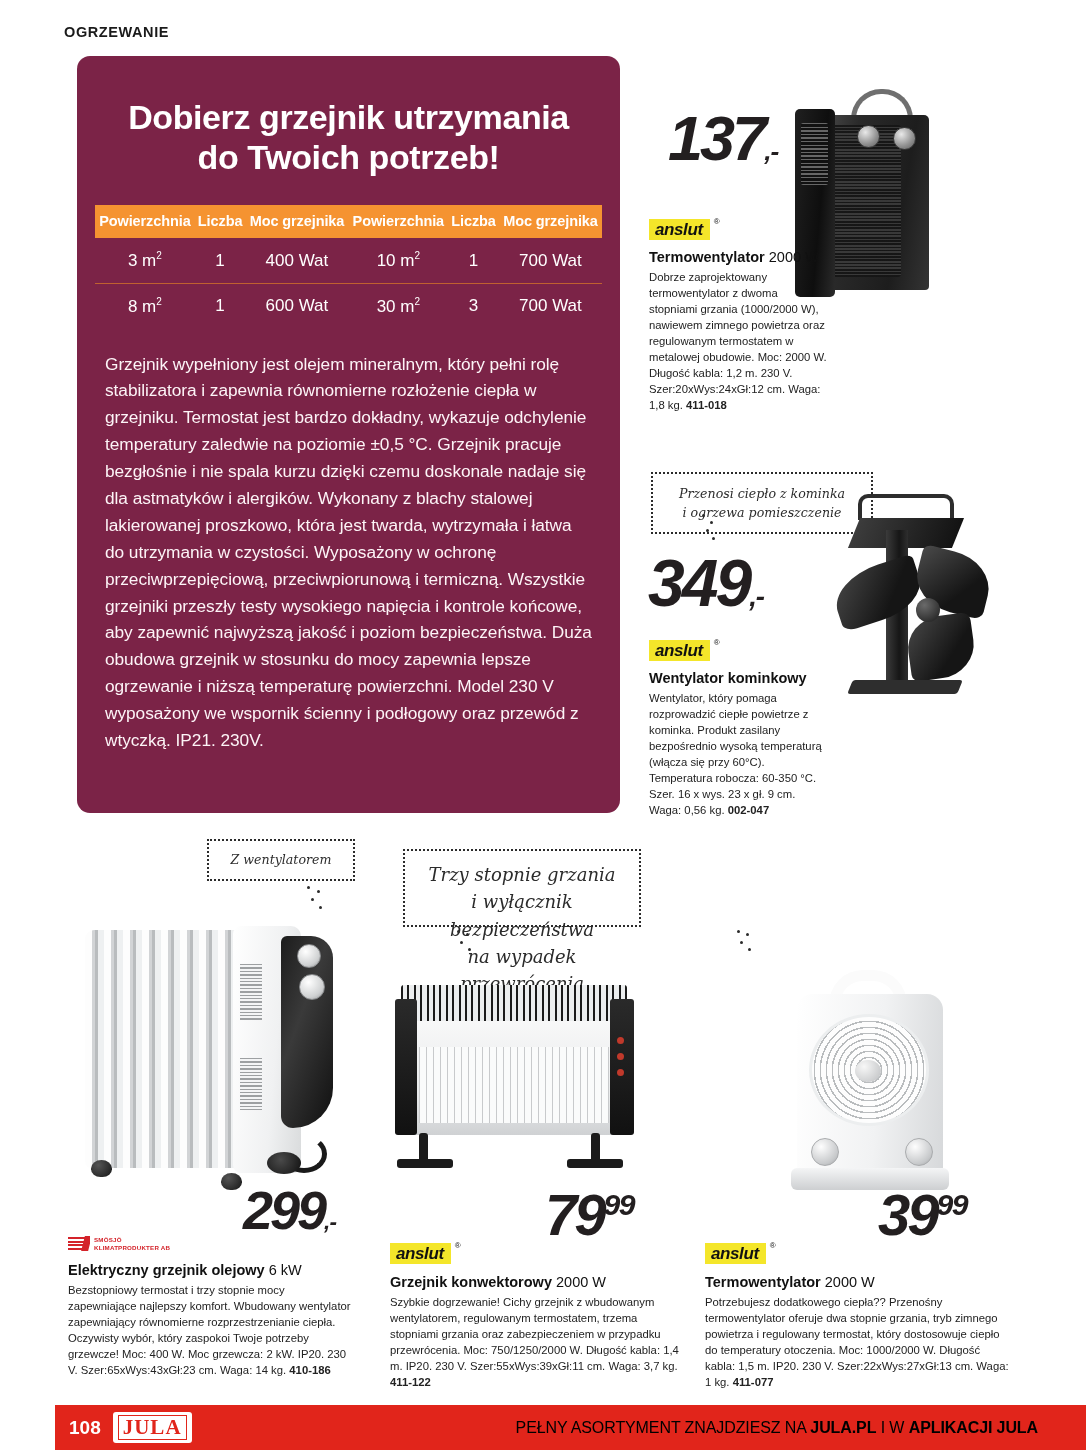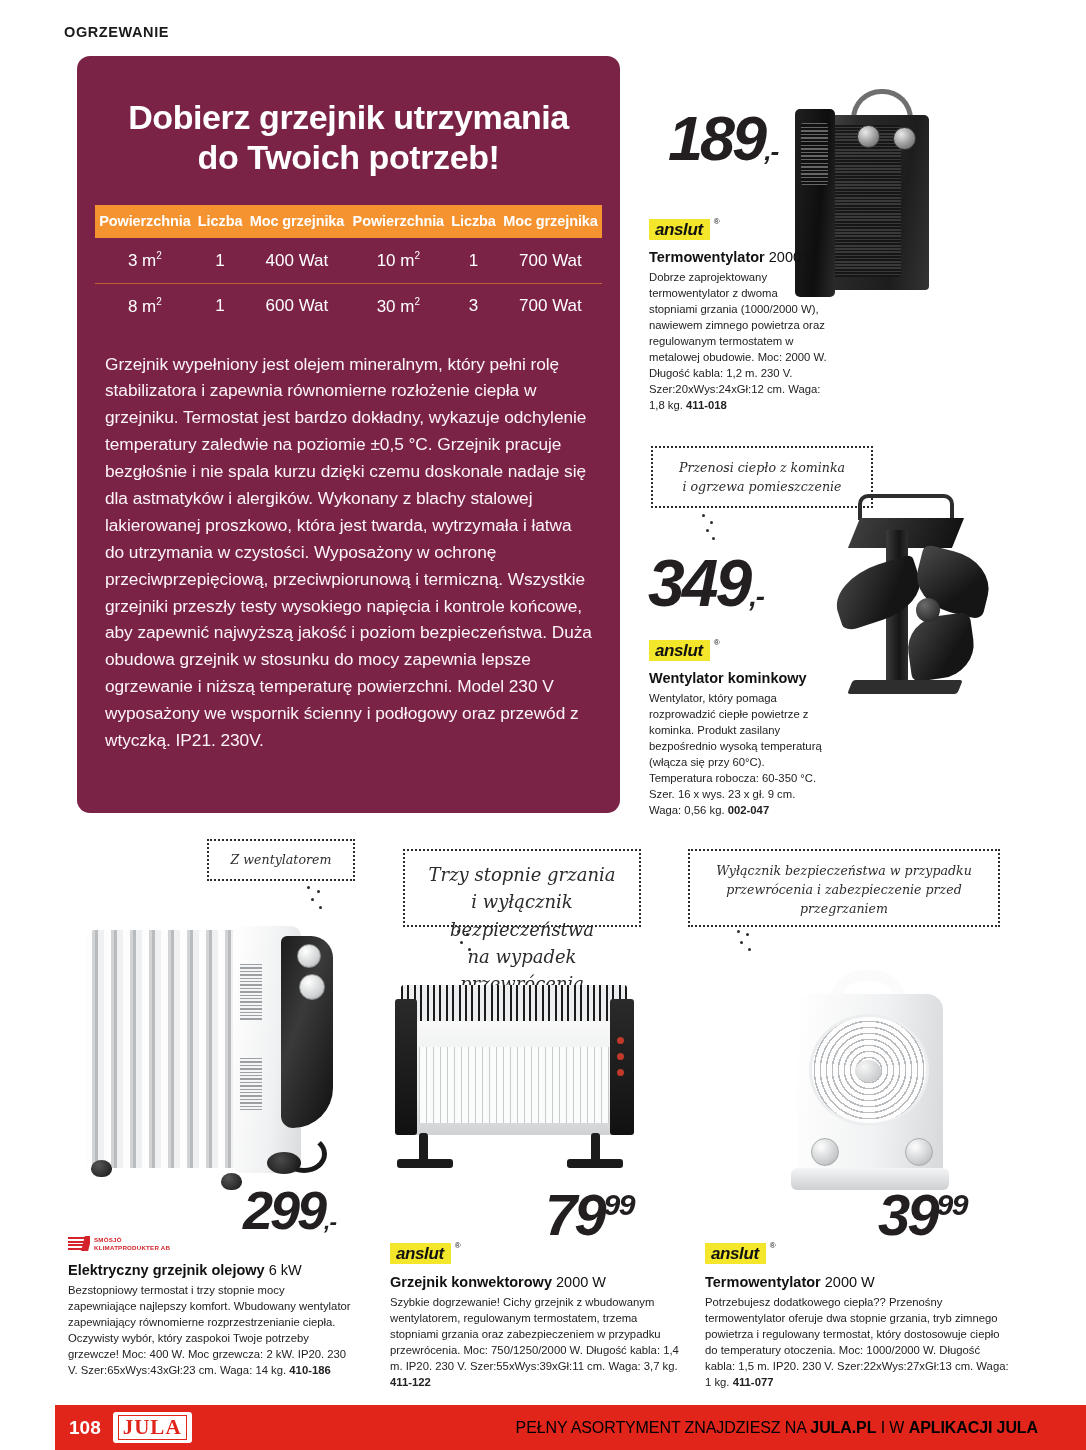--- a/index.html
+++ b/index.html
@@ -408,39 +408,39 @@
     </div>
     <div class="fh-front">
       <div class="fh-vent"></div>
     </div>
     <div class="fh-knob" style="left:62px; top:40px; width:23px; height:23px;"></div>
     <div class="fh-knob" style="left:98px; top:42px; width:23px; height:23px;"></div>
   </div>
 
   <div style="position:absolute; left:668px; top:112px;">
     <span class="price" style="font-size:63px;">
-      <span>189</span><span class="cur">,-</span>
+      <span>137</span><span class="cur">,-</span>
     </span>
   </div>
 
   <div style="position:absolute; left:649px; top:219px; width:178px;">
     <div class="anslut">
       <i>anslut</i><span class="reg">®</span>
     </div>
     <div class="prod-title" style="margin-top:8px;">
       <b>Termowentylator</b>
       <span class="light">2000 W</span>
     </div>
     <div class="prod-desc">
       <span>Dobrze zaprojektowany termowentylator z dwoma stopniami grzania (1000/2000 W), nawiewem zimnego powietrza oraz regulowanym termostatem w metalowej obudowie. Moc: 2000 W. Długość kabla: 1,2 m. 230 V. Szer:20xWys:24xGł:12 cm. Waga: 1,8 kg.</span>
       <b>411-018</b>
     </div>
   </div>
 
-  <div class="bubble" style="left:651px; top:446px; width:222px; height:62px; padding-top:11px; font-size:12.6px; line-height:1.5;">
+  <div class="bubble" style="left:651px; top:472px; width:222px; height:62px; padding-top:11px; font-size:12.6px; line-height:1.5;">
     <span class="txt">Przenosi ciepło z kominka</span>
     <span class="txt">i ogrzewa pomieszczenie</span>
   </div>
   <div class="tail" style="left:700px; top:512px; width:40px; height:32px;">
     <span style="left:2px; top:2px;"></span>
     <span style="left:10px; top:9px;"></span>
     <span style="left:6px; top:17px;"></span>
     <span style="left:12px; top:25px;"></span>
   </div>
 
@@ -568,25 +568,20 @@
     <div class="prod-title" style="margin-top:9px;">
       <b>Grzejnik konwektorowy</b>
       <span class="light">2000 W</span>
     </div>
     <div class="prod-desc">
       <span>Szybkie dogrzewanie! Cichy grzejnik z wbudowanym wentylatorem, regulowanym termostatem, trzema stopniami grzania oraz zabezpieczeniem w przypadku przewrócenia. Moc: 750/1250/2000 W. Długość kabla: 1,4 m. IP20. 230 V. Szer:55xWys:39xGł:11 cm. Waga: 3,7 kg.</span>
       <b>411-122</b>
     </div>
   </div>
 
-  <div class="bubble" style="left:688px; top:849px; width:312px; height:78px; padding-top:10px; font-size:12.6px; line-height:1.52;">
-    <span class="txt">Wyłącznik bezpieczeństwa w przypadku</span>
-    <span class="txt">przewrócenia i zabezpieczenie przed</span>
-    <span class="txt">przegrzaniem</span>
-  </div>
   <div class="tail" style="left:735px; top:929px; width:36px; height:26px;">
     <span style="left:2px; top:1px;"></span>
     <span style="left:11px; top:4px;"></span>
     <span style="left:5px; top:12px;"></span>
     <span style="left:13px; top:19px;"></span>
   </div>
 
   <div class="art" style="left:785px; top:968px; width:175px; height:225px;">
     <div class="uf-handle"></div>
     <div class="uf-body"></div>

